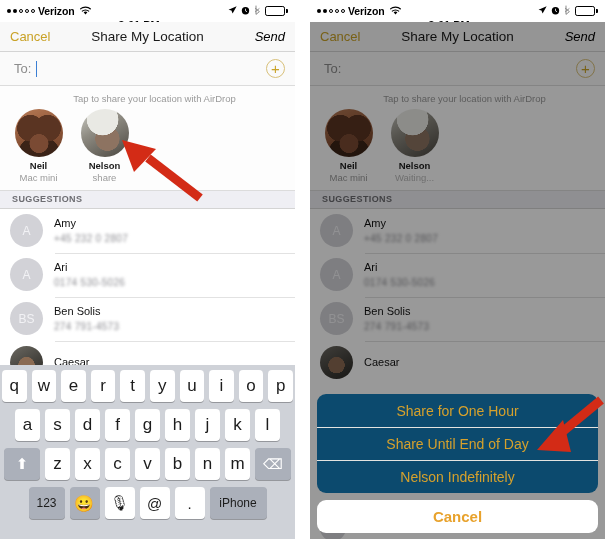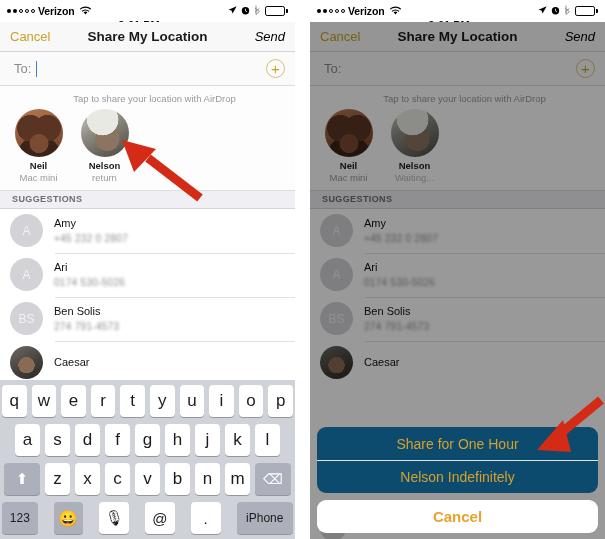--- a/index.html
+++ b/index.html
@@ -48,21 +48,21 @@
   .navbar {
     height: 30px; background:#f8f8f8;
     display:flex; align-items:center; justify-content:space-between;
     padding: 0 10px; position:relative;
     border-bottom:1px solid #d4d4d4;
   }
   .nav-btn { font-size:13px; color:#c9a227; }
   .nav-btn.disabled { color:#000000;font-style:italic; }
   .nav-title {
     position:absolute; left:0; right:0; text-align:center;
-    font-size:13.5px; font-weight:bold; color:#1a1a1a; pointer-events:none;
+    font-size:13.5px; font-weight:normal; color:#1a1a1a; pointer-events:none;
   }
 
   
   .tofield {
     height:34px; background:#fafafa; border-bottom:1px solid #dcdcdc;
     display:flex; align-items:center; padding: 0 10px 0 14px;
   }
   .to-label { font-size:13px; color:#8c8c8c; }
   .caret { width:1px; height:16px; background:#3b7fd4; margin-left:5px; }
   .to-spacer { flex:1; }
@@ -119,21 +119,21 @@
     font-size:10px; color:#8e8e93; line-height:1.3; margin-top:1px;
     filter: blur(1.4px); letter-spacing:0.3px;
   }
 
   
   .keyboard {
     position:absolute; left:0; right:0; bottom:0;
     background:#cfd2d8; padding:5px 2px 4px 2px;
   }
   .krow { display:flex; justify-content:center; gap:5px; margin-bottom:7px; }
-  .krow:last-child { margin-bottom:1px;gap:16px; }
+  .krow:last-child { margin-bottom:16px; }
   .key {
     background:#fff; border-radius:4px;
     height:32px; width:25px;
     display:flex; align-items:center; justify-content:center;
     font-size:17px; color:#1c1c1c;
     box-shadow:0 1px 0 rgba(0,0,0,0.28);
     font-family:"Liberation Sans", sans-serif;
   }
   .key.dark { background:#abb0ba; }
   .key.w-shift { width:36px; }
@@ -271,21 +271,21 @@
       <div class="airdrop-hint">Tap to share your location with AirDrop</div>
       <div class="airdrop-people">
         <div class="person">
           <div class="avatar-lg face-neil"></div>
           <div class="p-name">Neil</div>
           <div class="p-sub">Mac mini</div>
         </div>
         <div class="person">
           <div class="avatar-lg face-nelson"></div>
           <div class="p-name">Nelson</div>
-          <div class="p-sub">return</div>
+          <div class="p-sub">share</div>
         </div>
       </div>
     </div>
 
     <div class="sec-header">SUGGESTIONS</div>
     <div class="contact-list">
       <div class="contact">
         <div class="avatar-sm">A</div>
         <div class="c-text">
           <div class="c-name">Amy</div>
@@ -480,20 +480,21 @@
       <div class="peek-contact">
         <div class="peek-av">EP</div>
         <div class="peek-name">Erica Perez</div>
       </div>
 
       <div class="dim"></div>
 
       <div class="sheet-wrap">
         <div class="sheet-group">
           <div class="sheet-item">Share for One Hour</div>
+          <div class="sheet-item">Share Until End of Day</div>
           <div class="sheet-item">Nelson Indefinitely</div>
         </div>
         <div class="sheet-cancel">Cancel</div>
       </div>
     </div>
 
     <svg class="arrow-svg" style="left:207px; top:396px;" width="88" height="66" viewBox="0 0 88 66">
       <path d="M84 4 L38 42" stroke="#d32b16" stroke-width="9" stroke-linecap="butt"></path>
       <path d="M46 24 L54 56 L20 54 Z" fill="#d32b16"></path>
     </svg>

